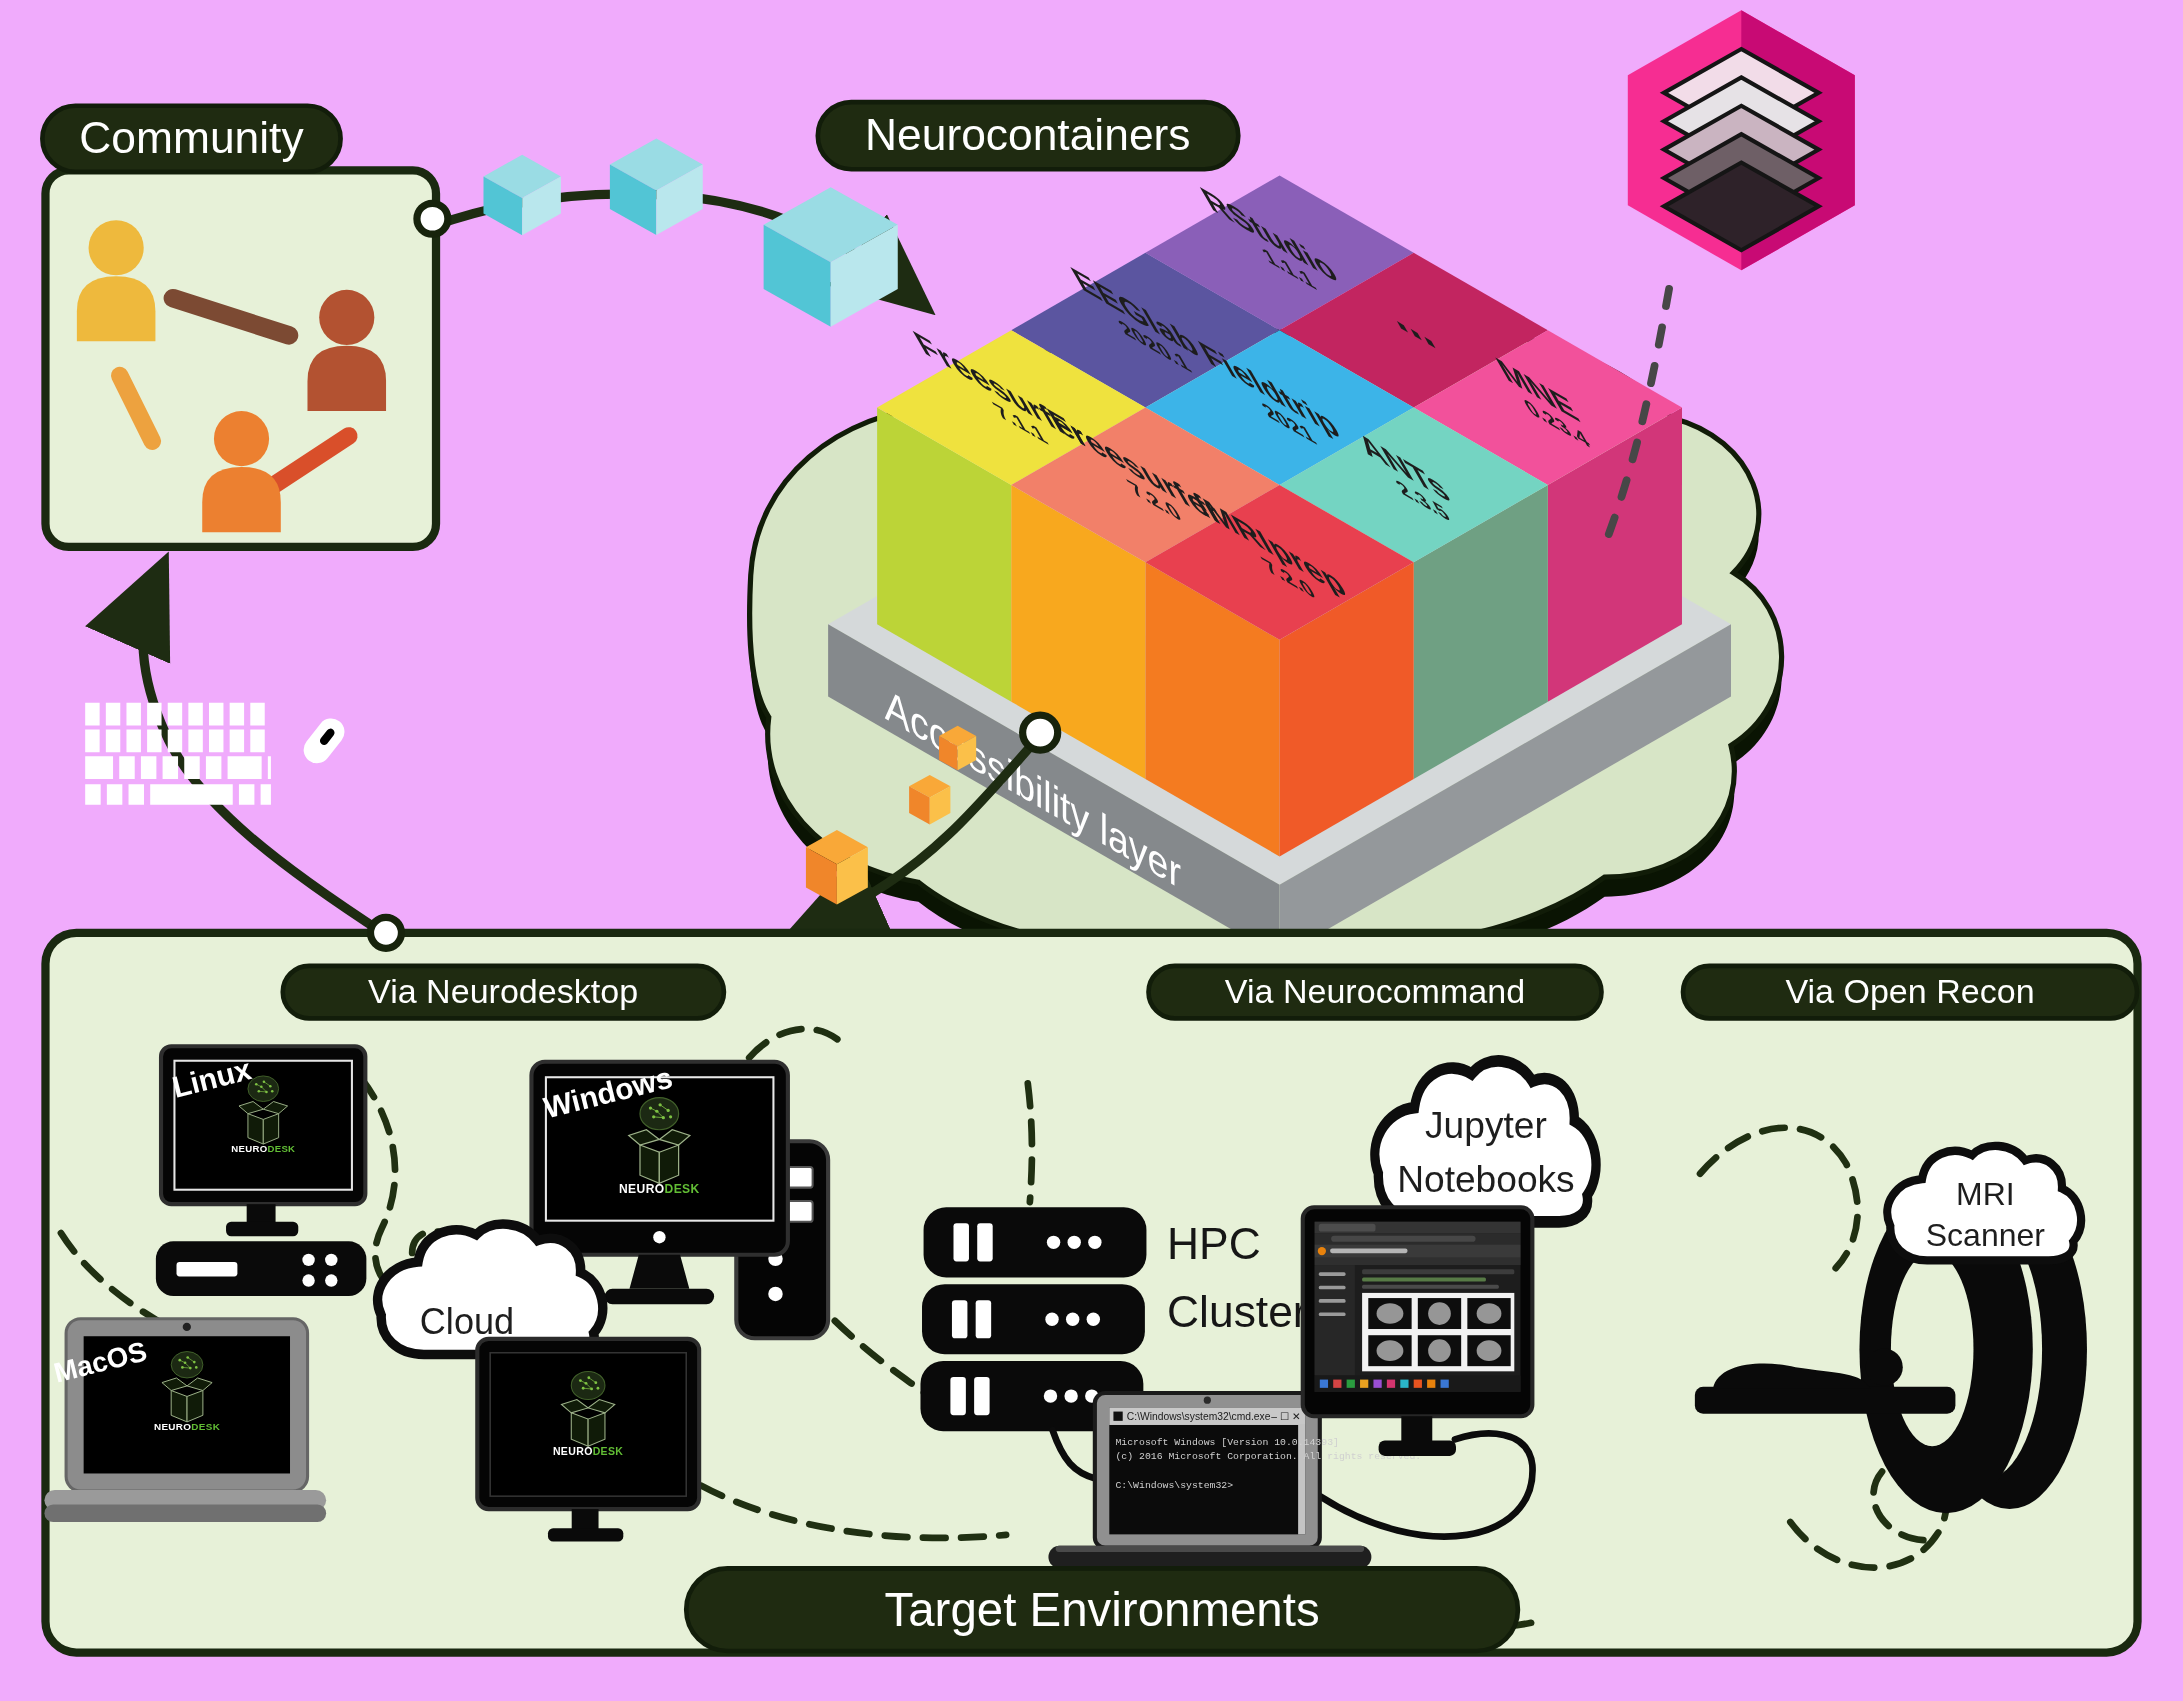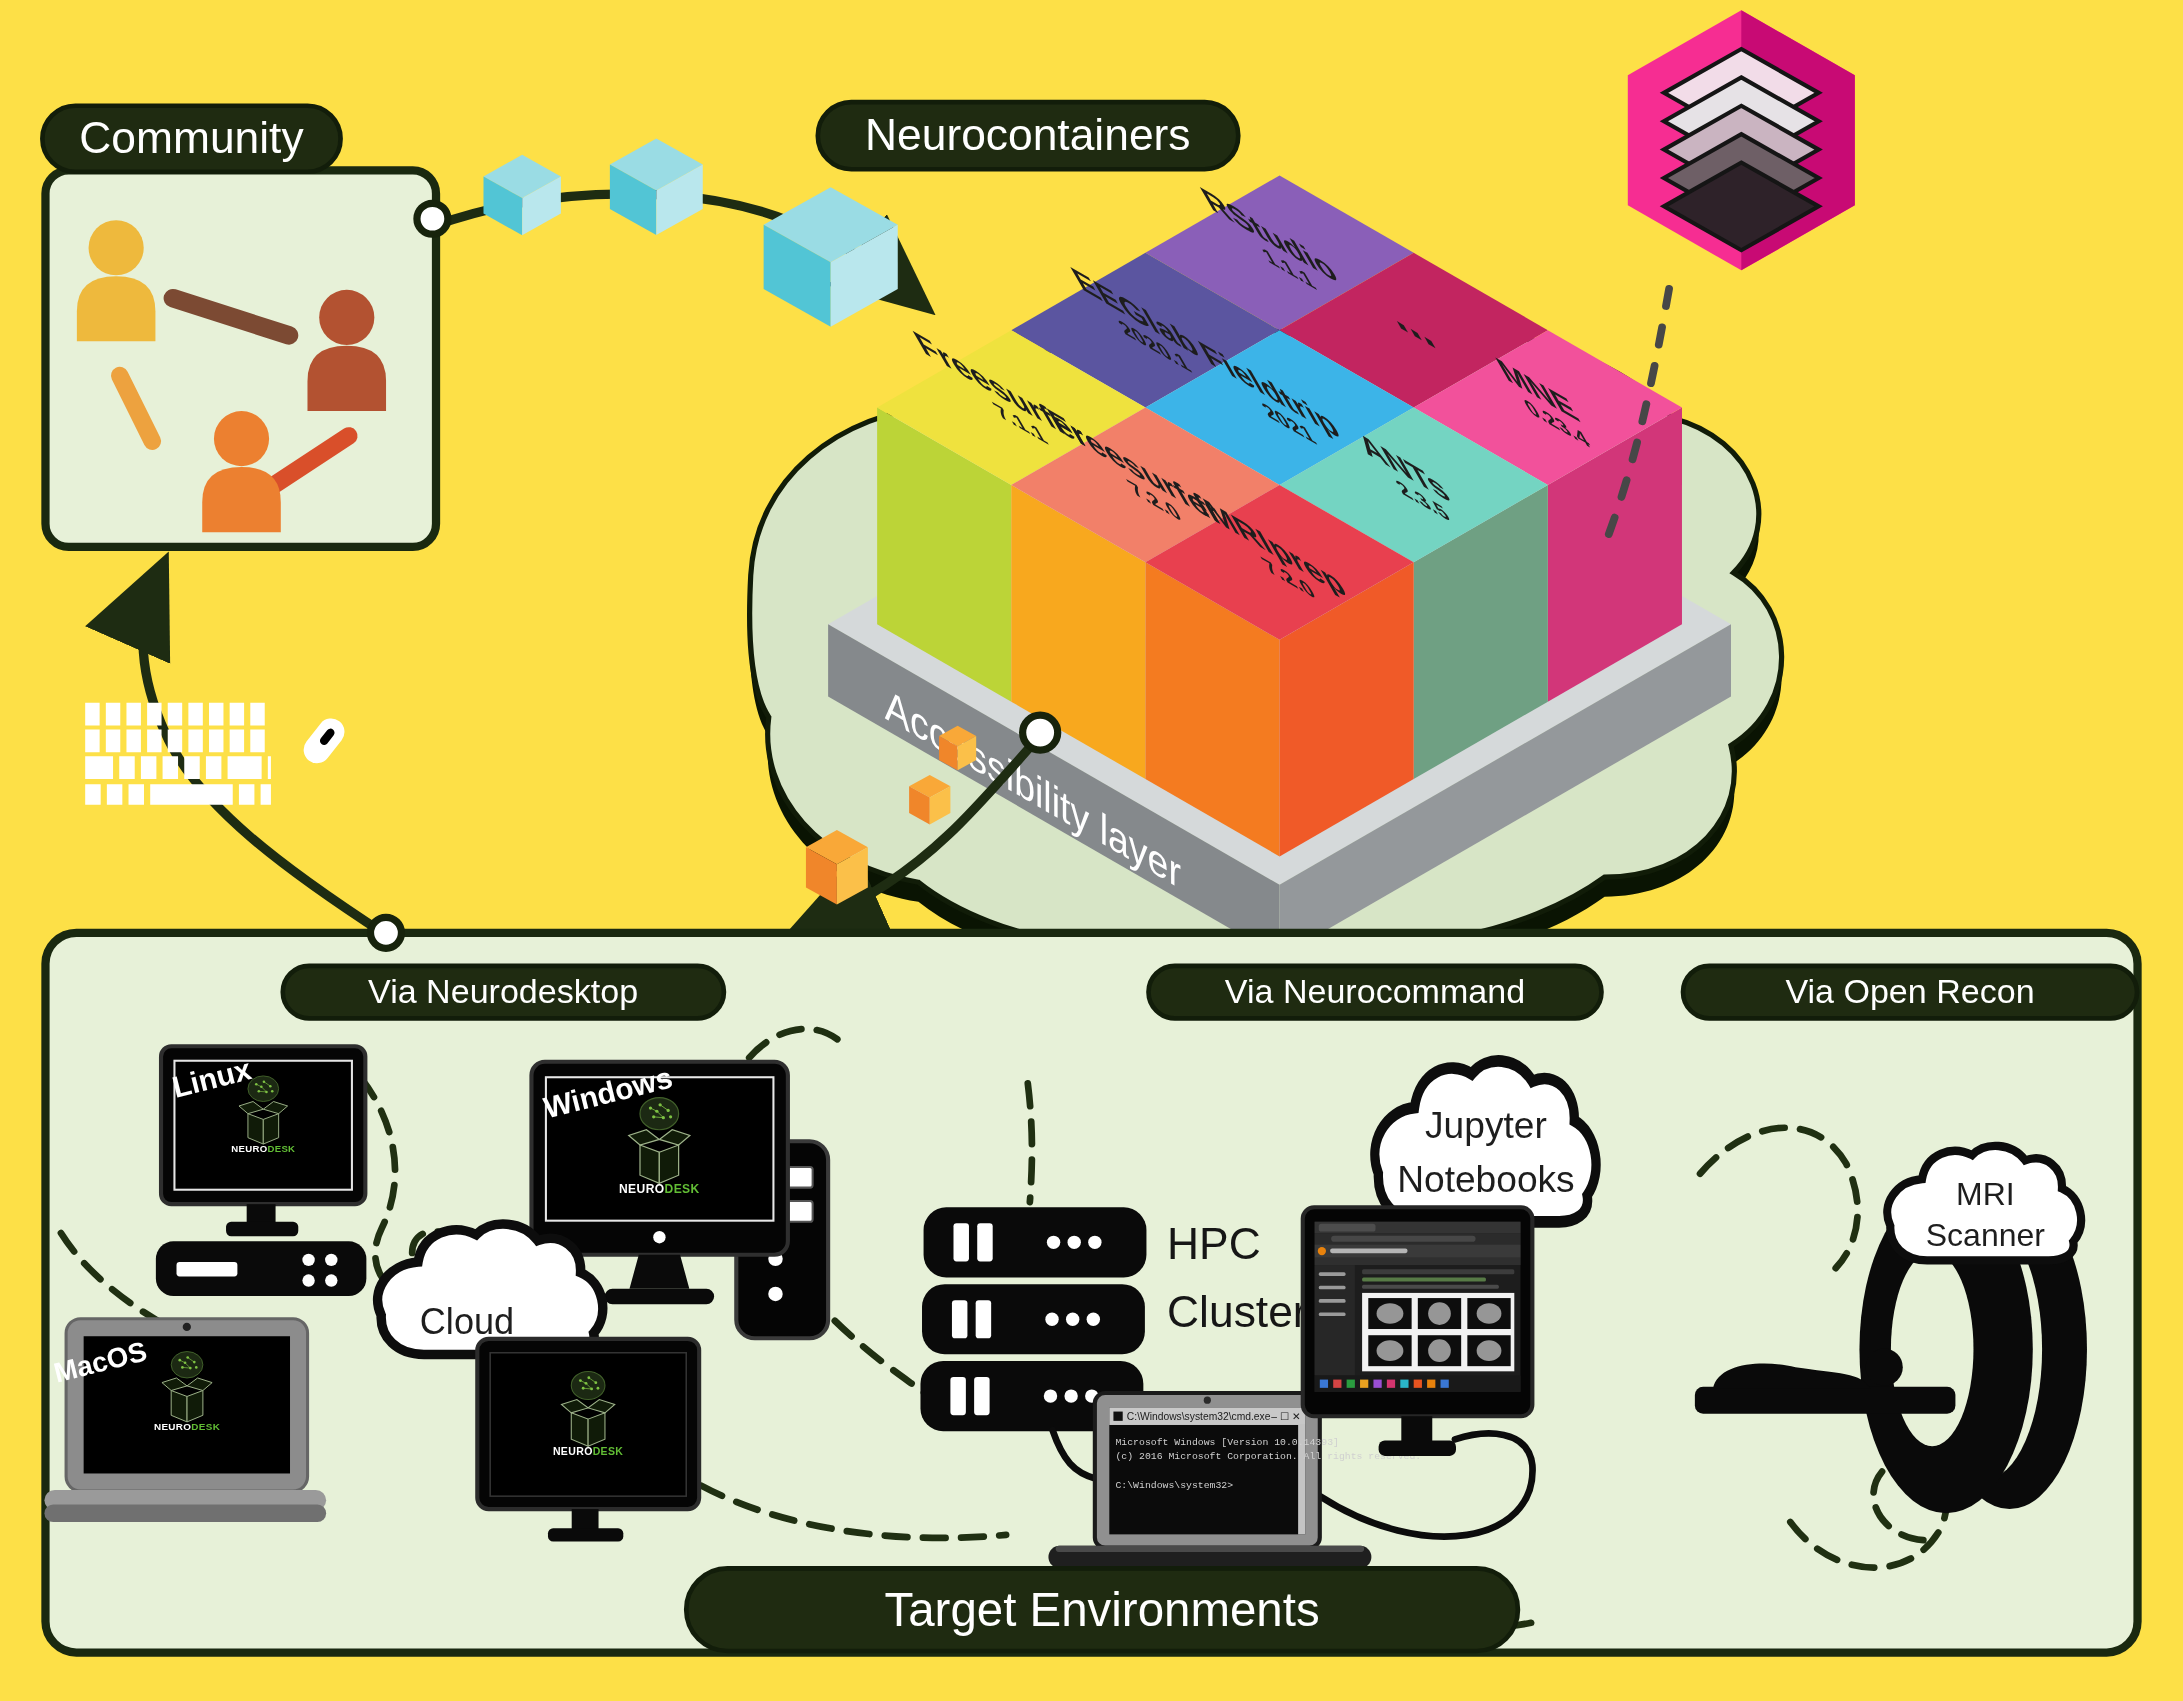--- a/index.html
+++ b/index.html
@@ -1,16 +1,16 @@
 <!DOCTYPE html>
 <html style="font-size:8.3px"><head>
 <meta charset="utf-8">
 <style>
   html,body{margin:0;padding:0;background:#000;}
-  #stage{position:relative;width:2183px;height:1701px;background:#fde047;overflow:hidden;}
+  #stage{position:relative;width:2183px;height:1701px;background:#f0abfc;overflow:hidden;}
   svg{display:block;}
   text{font-family:"Liberation Sans",sans-serif;}
   .pill{fill:#1f2b11;stroke:#121d0a;stroke-width:9;}
   .ptxt{fill:#ffffff;font-size:86px;font-weight:400;text-anchor:middle;}
   .ptxt-s{fill:#ffffff;font-size:66px;font-weight:400;text-anchor:middle;}
   .ptxt-l{fill:#ffffff;font-size:92px;font-weight:400;text-anchor:middle;}
   .panel{fill:#e7f1d8;stroke:#1a2910;stroke-width:16;}
   .ct{fill:#1d1d1d;font-size:76px;font-weight:bold;text-anchor:middle;}
   .cv{fill:#1d1d1d;font-size:50px;font-weight:bold;text-anchor:middle;}
   .acc{fill:#ffffff;font-size:84px;font-weight:400;}

